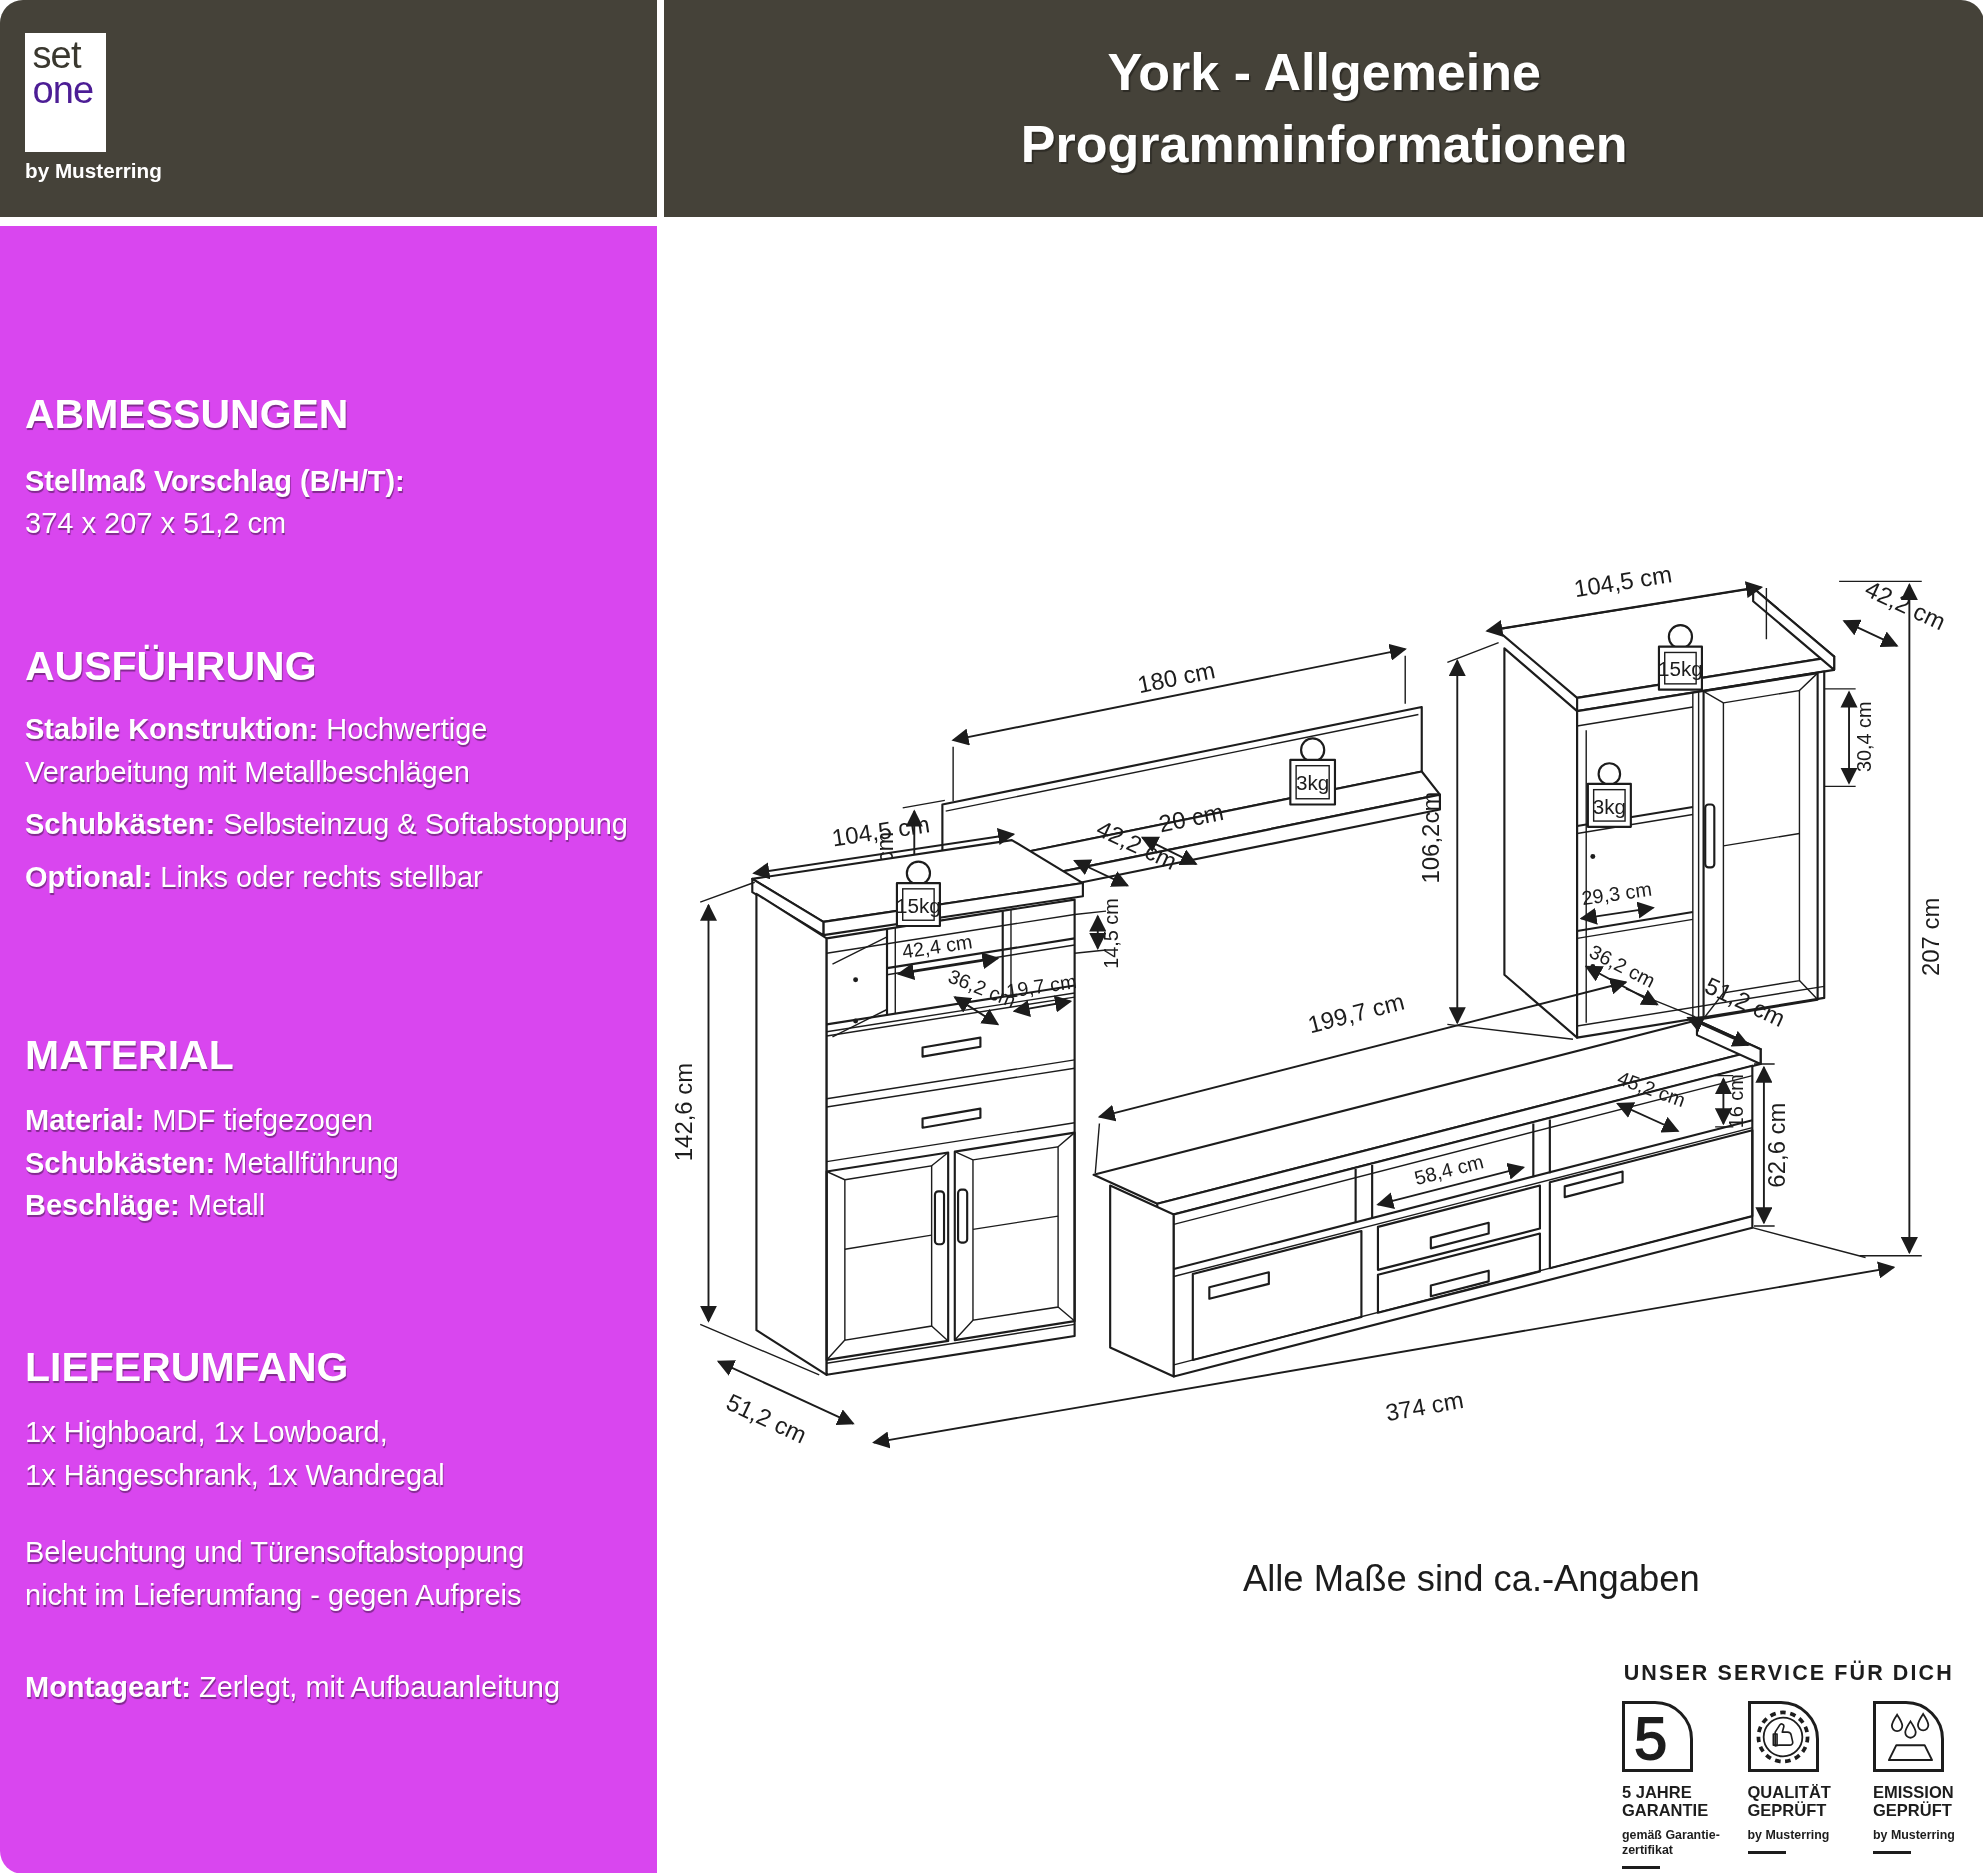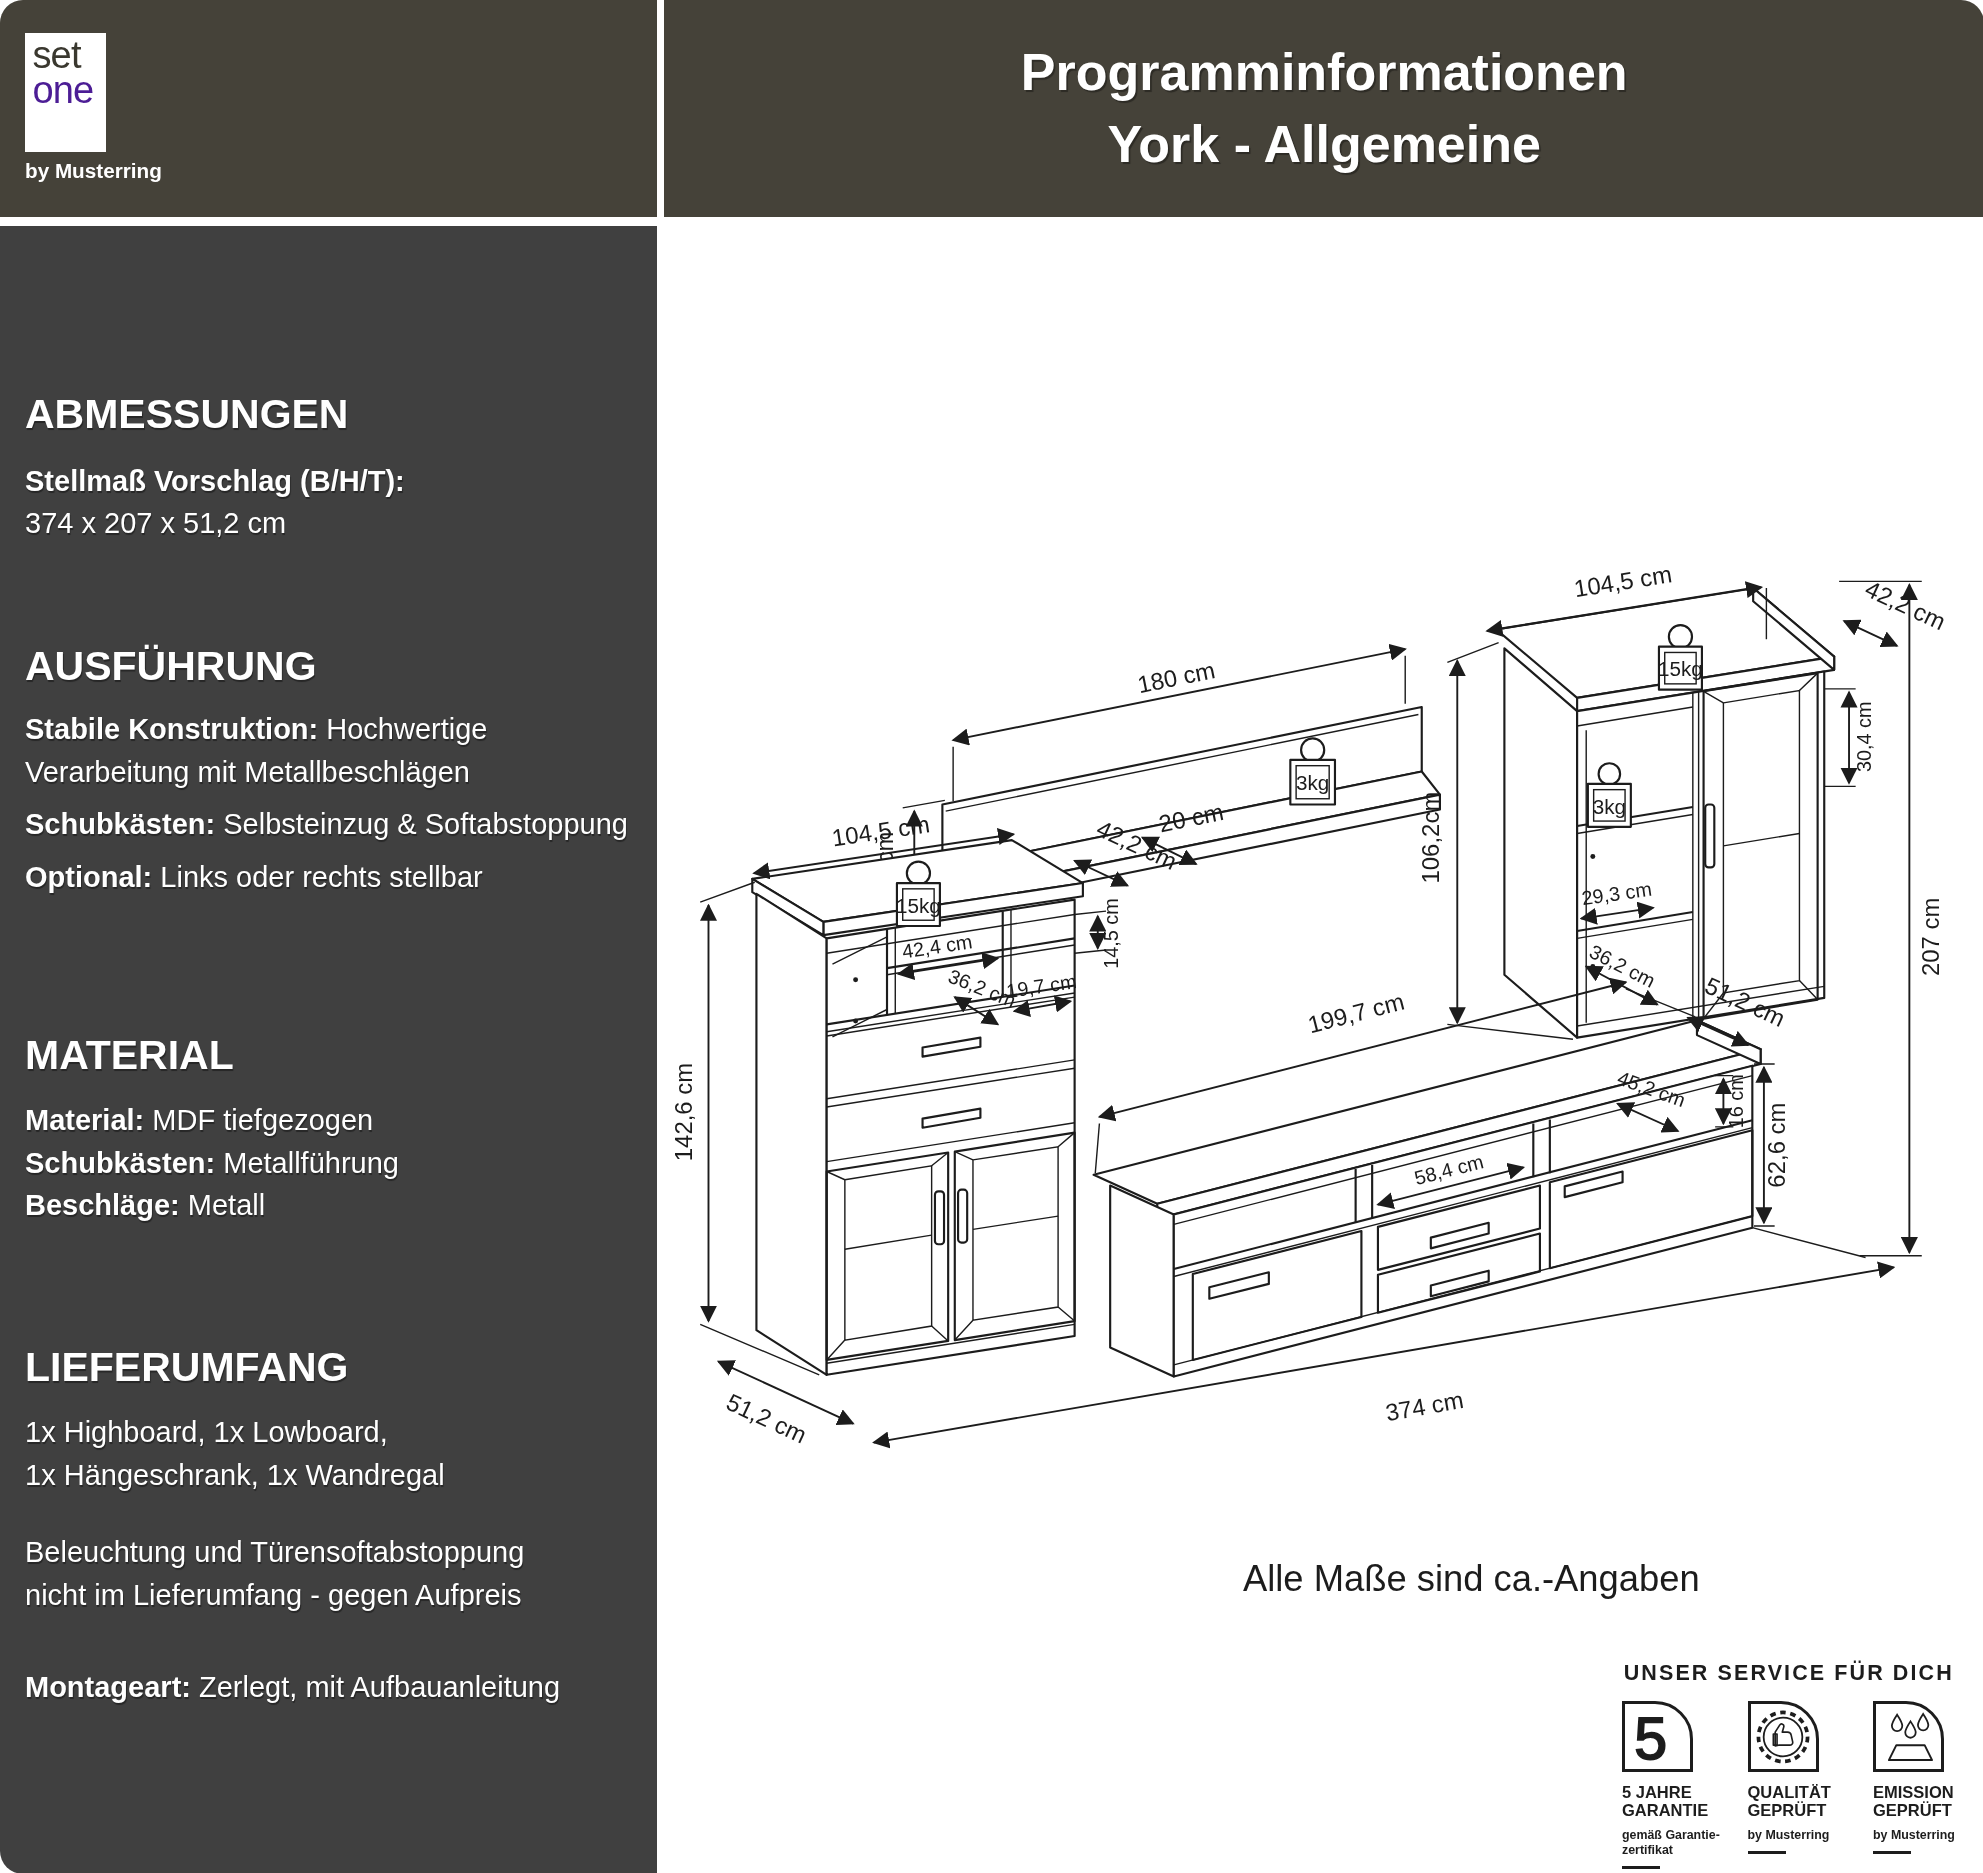--- a/index.html
+++ b/index.html
@@ -12,21 +12,21 @@
   .title-cell{position:relative;flex:1;background:#454239;display:flex;align-items:center;justify-content:center;}
   .title{color:#fff;font-size:52px;font-weight:bold;text-align:center;line-height:1.38;
          text-shadow:1.7px 1.7px 0.8px rgba(0,0,0,.35);}
   .h-div{position:absolute;left:0;top:217px;width:1984px;height:9px;background:#fff;}
   .logo-box{position:absolute;left:25px;top:33px;width:81px;height:119px;background:#fff;
             padding:5px 0 0 7.4px;box-sizing:border-box;line-height:.92;}
   .logo-set{font-size:38px;color:#3a382f;letter-spacing:-0.8px;}
   .logo-one{font-size:38px;color:#4c1d95;font-weight:normal;letter-spacing:-0.8px;}
   .logo-by{position:absolute;left:25px;top:159px;color:#fff;font-size:20.7px;font-weight:bold;}
   
-  .sidebar{position:absolute;left:0;top:226px;width:657px;height:1648px;background:#404040;color:#fff;}
+  .sidebar{position:absolute;left:0;top:226px;width:657px;height:1648px;background:#d946ef;color:#fff;}
   .sec{position:absolute;left:25px;right:28px;text-shadow:0.8px 1.7px 0.8px rgba(0,0,0,.4);}
   .sec h2{margin:0;font-size:41px;font-weight:bold;letter-spacing:0;}
   .sec p{margin:0;font-size:29px;line-height:1.47;}
   .sec .gap{margin-top:10px;}
   .sec b{font-weight:bold;}
   
   .main{position:absolute;left:657px;top:226px;width:1327px;height:1648px;background:#fff;}
   svg text{font-family:"Liberation Sans",sans-serif;fill:#1c1c1c;}
   .ln{stroke:#1c1c1c;stroke-width:2.6;fill:none;stroke-linejoin:round;}
   .face{fill:#fff;stroke:#1c1c1c;stroke-width:2.6;stroke-linejoin:round;}
@@ -57,22 +57,22 @@
     <div class="logo-cell">
       <div class="logo-box">
         <div class="logo-set">set</div>
         <div class="logo-one">one</div>
       </div>
       <div class="logo-by">by Musterring</div>
     </div>
     <div class="v-div"></div>
     <div class="title-cell">
       <div class="title">
+        <div>York - Allgemeine</div>
         <div>Programminformationen</div>
-        <div>York - Allgemeine</div>
       </div>
     </div>
   </div>
   <div class="h-div"></div>
 
   <div class="sidebar">
 
     <div class="sec" style="top:165px">
       <h2>ABMESSUNGEN</h2>
       <p class="gap" style="margin-top:21.5px">

